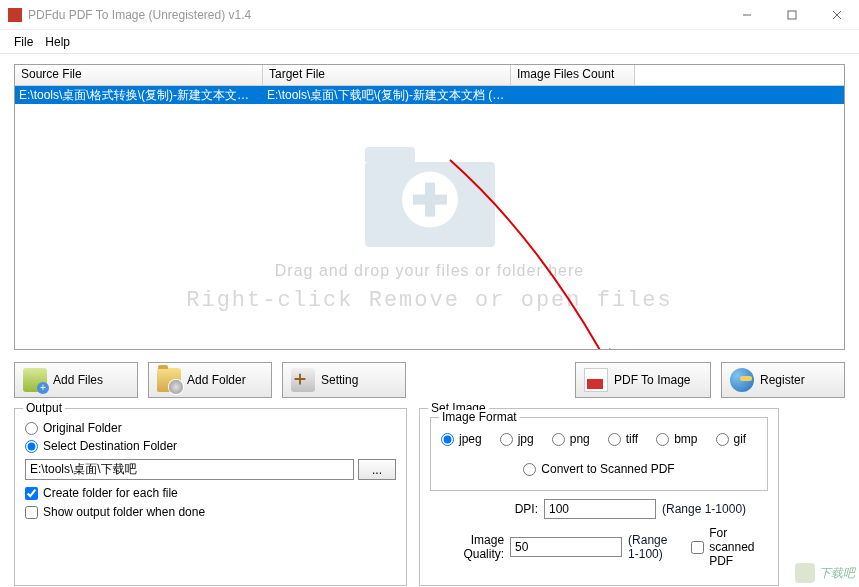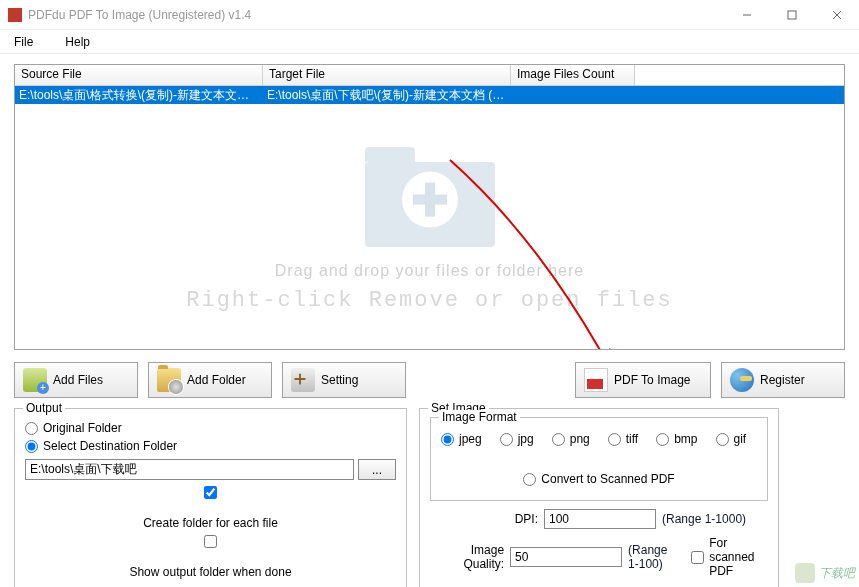--- a/index.html
+++ b/index.html
@@ -2,21 +2,21 @@
 <html><head>
 <meta charset="utf-8">
 <style>
 *{box-sizing:border-box;margin:0;padding:0;font-family:Tahoma,Arial,sans-serif;font-size:12px;}
 body{width:859px;height:587px;background:#fff;position:relative;overflow:hidden;}
 .titlebar{height:30px;background:#fff;border-bottom:1px solid #f0f0f0;display:flex;align-items:center;padding:0 0 0 8px;}
 .app-icon{width:14px;height:14px;background:#c0392b;margin-right:6px;}
 .title-text{color:#999;font-size:12px;flex:1;}
 .win-ctrls{display:flex;}
 .win-btn{width:45px;height:30px;display:flex;align-items:center;justify-content:center;color:#666;}
-.menubar{height:24px;display:flex;align-items:center;padding:0 8px;gap:20px;border-bottom:1px solid #e8e8e8;}
+.menubar{height:24px;display:flex;align-items:center;padding:0 8px;border-bottom:1px solid #e8e8e8;}
 .menu-item{padding:2px 6px;}
 .content{padding:10px 14px;}
 .file-table{border:1px solid #a0a0a0;height:286px;position:relative;background:#fff;overflow:hidden;}
 .table-header{height:21px;display:flex;background:#fff;border-bottom:1px solid #d0d0d0;}
 .th{padding:2px 6px;border-right:1px solid #d0d0d0;background:linear-gradient(#fff,#f0f0f0);}
 .th1{width:248px;}
 .th2{width:248px;}
 .th3{width:124px;}
 .table-row{height:18px;display:flex;background:#0078d7;color:#fff;}
 .td{padding:1px 4px;overflow:hidden;white-space:nowrap;text-overflow:ellipsis;}
@@ -52,24 +52,24 @@
 .bottom-panels{display:flex;gap:12px;}
 .fieldset{border:1px solid #c0c0c0;padding:8px 10px 10px;position:relative;}
 .fieldset-legend{position:absolute;top:-8px;left:8px;background:#fff;padding:0 3px;font-size:12px;}
 .output-fs{width:393px;}
 .setimage-fs{width:360px;}
 .radio-row{display:flex;align-items:center;gap:5px;margin:4px 0;}
 .radio-row input[type=radio]{margin:0;}
 .path-row{display:flex;gap:4px;margin:6px 0;}
 .path-input{flex:1;border:1px solid #888;padding:2px 4px;height:21px;}
 .browse-btn{width:38px;height:21px;background:linear-gradient(#fdfdfd,#e8e8e8);border:1px solid #888;cursor:pointer;}
-.check-row{display:flex;align-items:center;gap:17px;margin:5px 0;flex-direction:column;}
+.check-row{display:flex;align-items:center;gap:5px;margin:5px 0;}
 .inner-fs{border:1px solid #c0c0c0;padding:6px 10px 10px;position:relative;margin-bottom:8px;}
 .format-row{display:flex;gap:18px;margin:4px 0;}
-.format-row2{display:flex;justify-content:center;margin-top:18px;}
+.format-row2{display:flex;justify-content:center;margin-top:8px;}
 .num-row{display:flex;align-items:center;margin:3px 0;gap:6px;}
 .num-label{width:108px;text-align:right;}
 .num-input{width:112px;border:1px solid #888;padding:2px 4px;height:20px;}
 .range{color:#0f172a;}
 .watermark{position:absolute;right:4px;bottom:4px;font-size:18px;color:#15803d;opacity:0.5;font-style:italic;pointer-events:none;display:flex;align-items:center;gap:4px;}
 .wm-ico{width:20px;height:20px;background:#8aa860;border-radius:4px;opacity:0.6;}
 </style>
 </head>
 <body>
 

